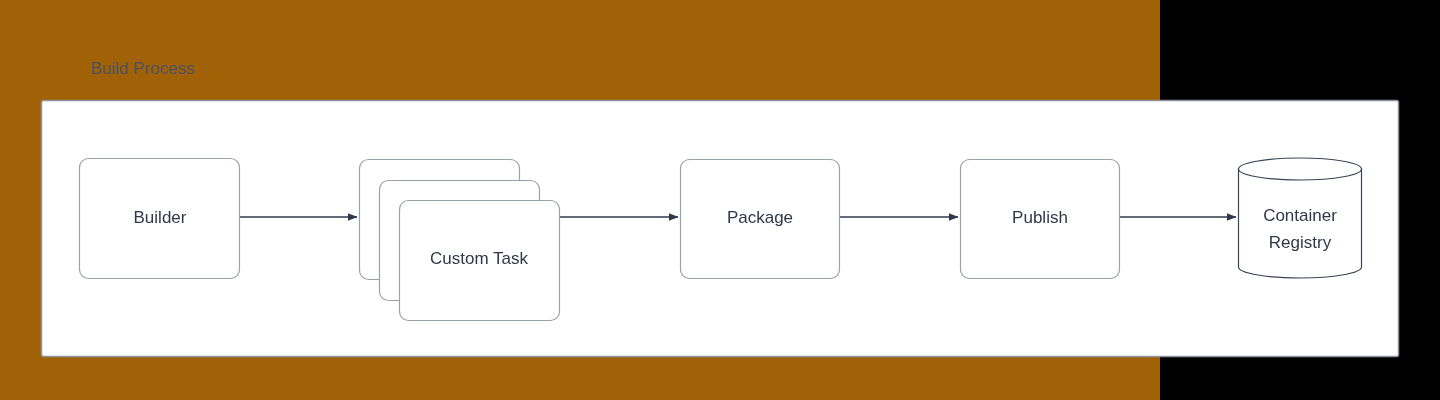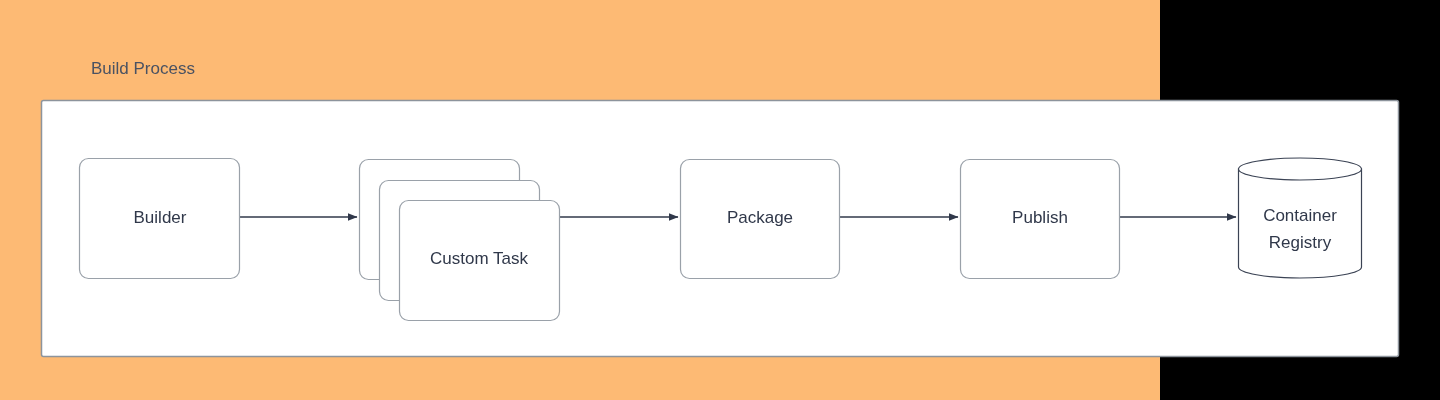--- a/index.html
+++ b/index.html
@@ -10,21 +10,21 @@
   body {
     width: 1440px;
     height: 400px;
     overflow: hidden;
     font-family: "Liberation Sans", sans-serif;
   }
   #canvas {
     position: relative;
     width: 1160px;
     height: 400px;
-    background: #fdba74;
+    background: #a16207;
   }
   #diagram-svg {
     position: absolute;
     left: 0;
     top: 0;
   }
   .node-label {
     font-family: "Liberation Sans", sans-serif;
     font-size: 17px;
     fill: #30384a;

